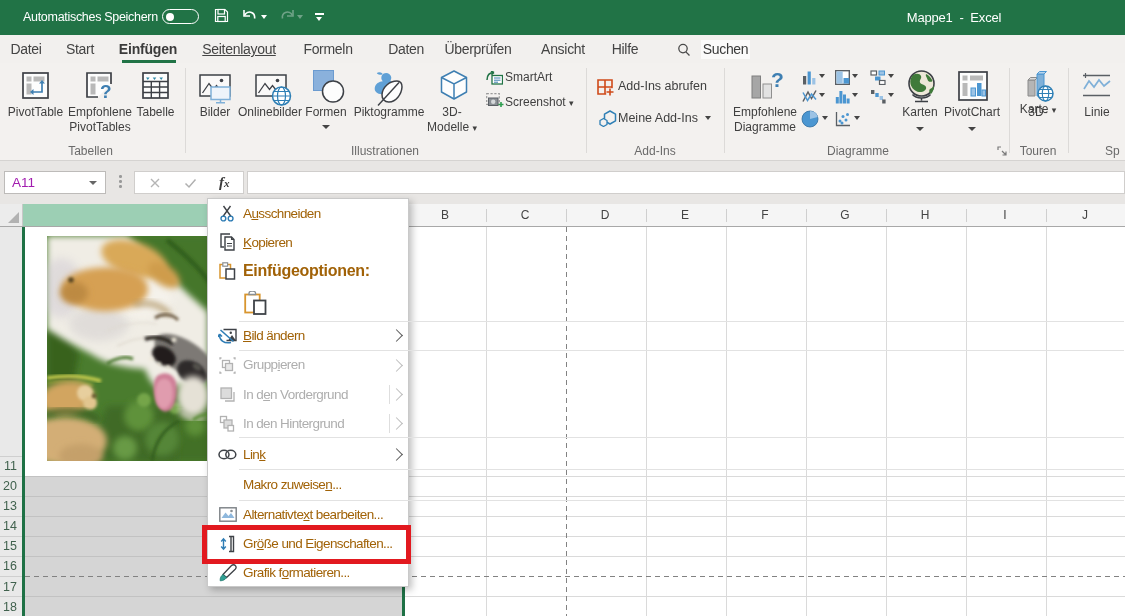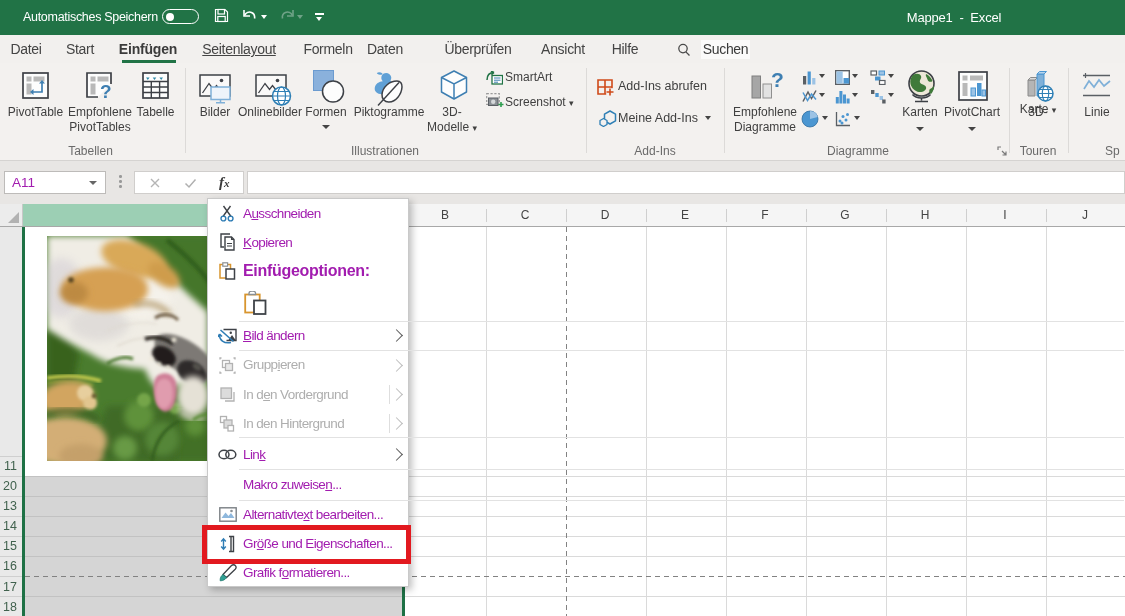--- a/index.html
+++ b/index.html
@@ -8,21 +8,21 @@
 #titlebar{left:0;top:0;width:1125px;height:35px;background:#217346;color:#fff;}
 #tabrow{left:0;top:35px;width:1125px;height:28px;background:#f2f0ee;}
 #ribbon{left:0;top:63px;width:1125px;height:97px;background:#f3f1ef;border-bottom:1px solid #d5d3d1;}
 #fbar{left:0;top:161px;width:1125px;height:43px;background:#e8e6e4;}
 #headers{left:0;top:204px;width:1125px;height:23px;background:#f5f5f5;border-bottom:1px solid #a8a8a8;box-sizing:border-box;}
 #grid{left:0;top:227px;width:1125px;height:389px;background:#fff;overflow:hidden;}
 .tab{position:absolute;top:0;height:28px;line-height:28px;font-size:14px;letter-spacing:-0.3px;color:#444;text-align:center;}
 .glabel{position:absolute;font-size:12px;color:#6a6a6a;text-align:center;top:81px;height:15px;line-height:15px;}
 .ilabel{position:absolute;font-size:12px;color:#404040;text-align:center;height:15px;line-height:15px;white-space:nowrap;}
 .gsep{position:absolute;top:5px;width:1px;height:85px;background:#dcdad8;}
-.mi{position:absolute;left:243px;height:29px;line-height:29px;font-size:13.5px;letter-spacing:-0.6px;color:#a21caf;white-space:nowrap;}
+.mi{position:absolute;left:243px;height:29px;line-height:29px;font-size:13.5px;letter-spacing:-0.6px;color:#a16207;white-space:nowrap;}
 .mi.dis{color:#aeaeae;}
 .msep{position:absolute;left:239px;right:1px;height:1px;background:#e2e2e2;}
 .chev{position:absolute;left:392px;width:8px;height:8px;border-top:1.6px solid #5a5a5a;border-right:1.6px solid #5a5a5a;transform:rotate(45deg);}
 .chev.dis{border-color:#bdbdbd;}
 .colsep{position:absolute;top:5px;width:1px;height:13px;background:#cfcfcf;}
 .hletter{position:absolute;top:0;height:22px;line-height:22px;font-size:12px;color:#444;text-align:center;width:30px;}
 .rownum{position:absolute;left:0;width:17px;font-size:12.5px;color:#41624e;text-align:right;height:20px;line-height:20px;}
 .vgrid{position:absolute;top:0;width:1px;height:389px;background:#dadada;}
 .hgrid{position:absolute;left:405px;right:0;height:1px;background:#dadada;}
 .hgrida{position:absolute;left:25px;width:377px;height:1px;background:#c2c2c2;}
@@ -59,21 +59,21 @@
   <div class="abs" style="left:874px;top:0;width:160px;height:35px;line-height:35px;font-size:13px;letter-spacing:-0.2px;text-align:center;">Mappe1&nbsp; -&nbsp; Excel</div>
 </div>
 
 <div class="abs" id="tabrow">
   <div class="tab" style="left:3px;width:46px;">Datei</div>
   <div class="tab" style="left:58px;width:44px;">Start</div>
   <div class="tab" style="left:114px;width:68px;font-weight:bold;color:#3b3b3b;letter-spacing:-0.2px;">Einfügen</div>
   <div class="abs" style="left:122px;top:24.5px;width:54px;height:3px;background:#217346;"></div>
   <div class="tab" style="left:196px;width:86px;text-decoration:underline;">Seitenlayout</div>
   <div class="tab" style="left:297px;width:62px;">Formeln</div>
-  <div class="tab" style="left:360px;width:50px;">Daten</div>
+  <div class="tab" style="left:374px;width:50px;text-align:right;">Daten</div>
   <div class="tab" style="left:438px;width:80px;">Überprüfen</div>
   <div class="tab" style="left:532px;width:62px;">Ansicht</div>
   <div class="tab" style="left:605px;width:40px;">Hilfe</div>
   <svg class="abs" style="left:677px;top:8px" width="14" height="14" viewBox="0 0 14 14">
     <circle cx="6" cy="5.6" r="4.2" fill="none" stroke="#4a4a4a" stroke-width="1.3"></circle>
     <line x1="8.9" y1="8.9" x2="12.5" y2="12.5" stroke="#4a4a4a" stroke-width="1.3"></line>
   </svg>
   <div class="abs" style="left:701px;top:5px;width:49px;height:19px;background:#fbfafa;"></div>
   <div class="tab" style="left:701px;width:49px;color:#3a3a3a;">Suchen</div>
 </div>

